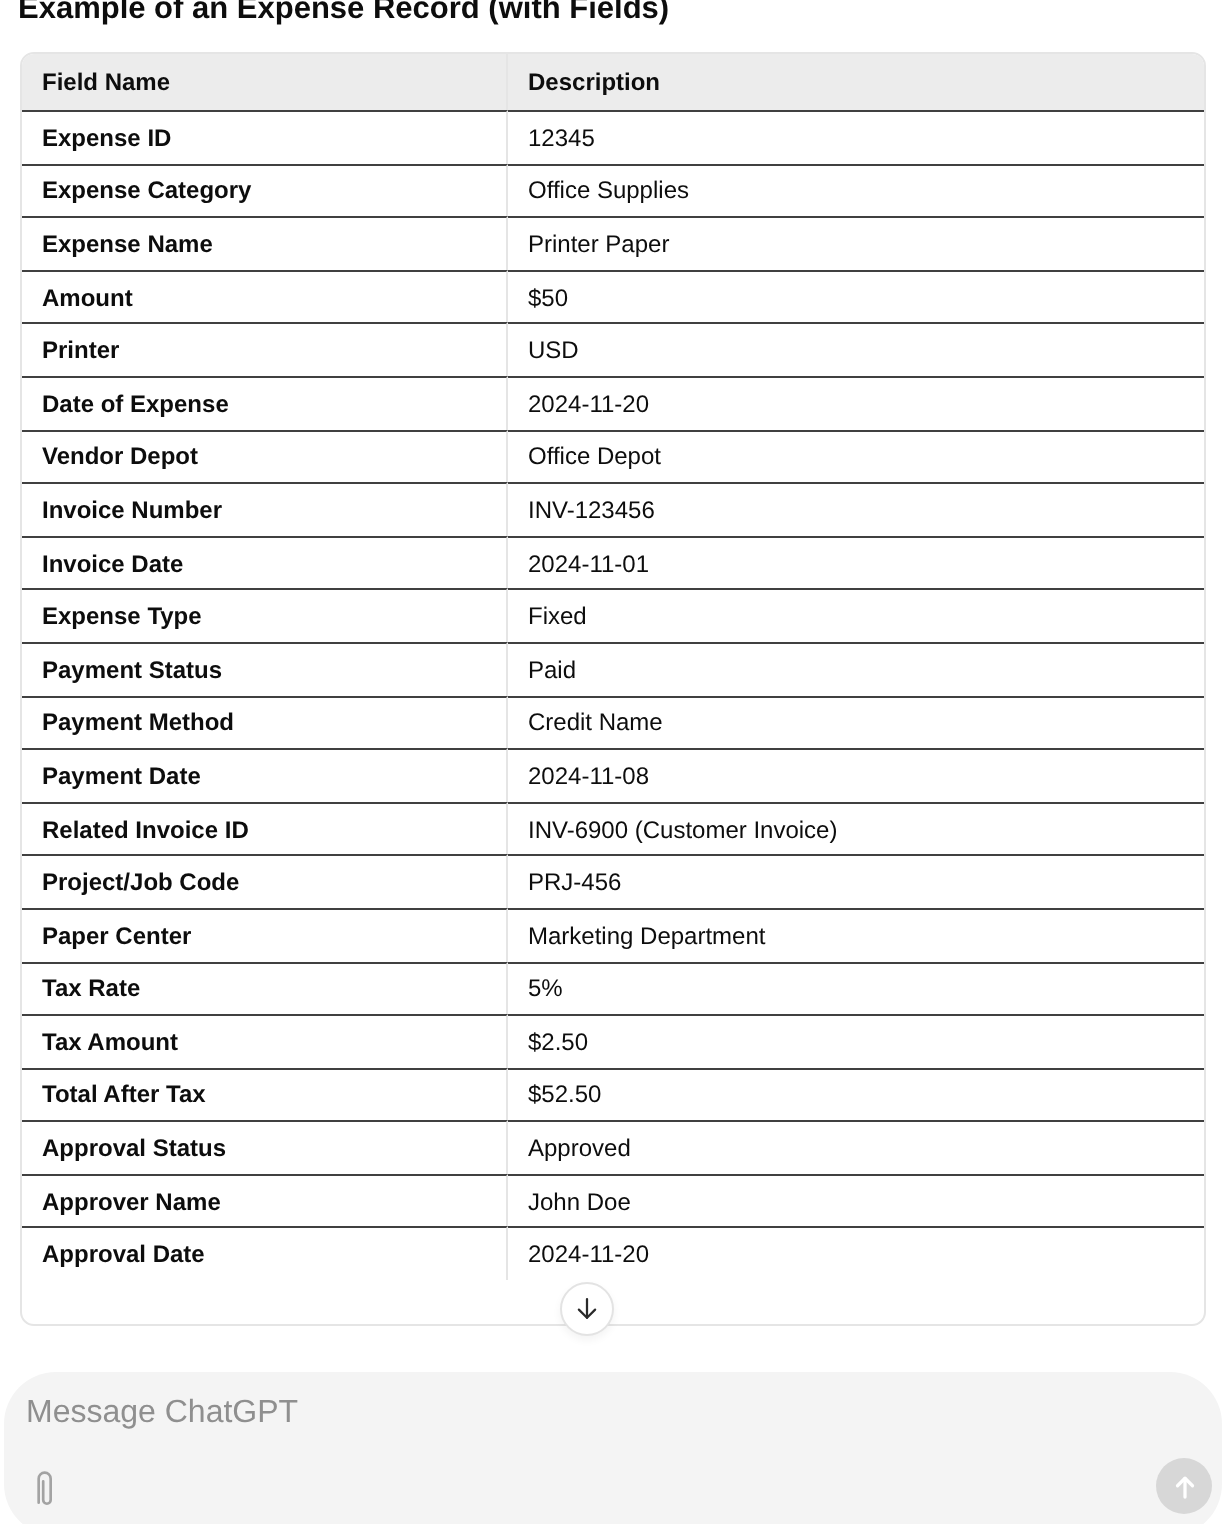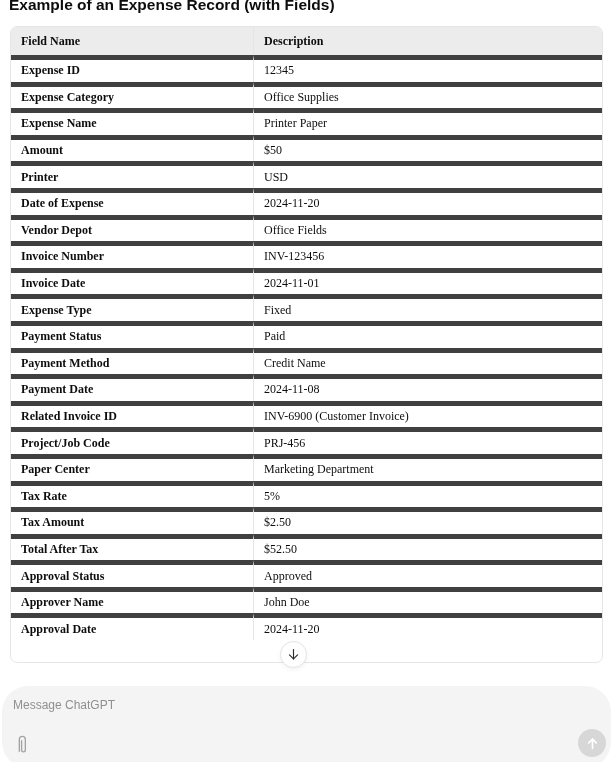--- a/index.html
+++ b/index.html
@@ -31,39 +31,38 @@
     overflow: hidden;
     background: #ffffff;
   }
   table {
     width: 100%;
     border-collapse: separate;
     border-spacing: 0;
     font-size: 12px;
     color: #0d0d0d;
     table-layout: fixed;
-    font-family: Liberation Serif, serif;
   }
   th {
     background: #ececec;
     font-weight: 600;
     text-align: left;
     height: 28px;
     padding: 0 10px;
     font-size: 12px;
     color: #0d0d0d;
   }
   th:first-child, td:first-child {
     width: 243px;
     border-right: 1px solid #e5e5e5;
   }
   td {
     height: 26.6px;
     padding: 0 10px;
-    border-top: 5px solid #404040;
+    border-top: 1px solid #404040;
     background: #ffffff;
     white-space: nowrap;
     overflow: hidden;
   }
   td.cell-field { font-weight: 600; }
   td.cell-desc  { font-weight: 400; }
   .scroll-btn {
     position: absolute;
     left: 280px;
     top: 641px;
@@ -84,21 +83,21 @@
     top: 686px;
     width: 609px;
     height: 82px;
     background: #f4f4f4;
     border-radius: 26px;
   }
   .composer-placeholder {
     position: absolute;
     left: 11px;
     top: 12px;
-    font-size: 12px;
+    font-size: 16px;
     color: #8f8f8f;
     cursor: text;
   }
   .attach-btn {
     position: absolute;
     left: 7px;
     top: 45px;
     width: 26px;
     height: 26px;
     background: transparent;
@@ -162,21 +161,21 @@
     <td class="cell-desc">USD</td>
   </tr>
 
   <tr>
     <td class="cell-field">Date of Expense</td>
     <td class="cell-desc">2024-11-20</td>
   </tr>
 
   <tr>
     <td class="cell-field">Vendor Depot</td>
-    <td class="cell-desc">Office Fields</td>
+    <td class="cell-desc">Office Depot</td>
   </tr>
 
   <tr>
     <td class="cell-field">Invoice Number</td>
     <td class="cell-desc">INV-123456</td>
   </tr>
 
   <tr>
     <td class="cell-field">Invoice Date</td>
     <td class="cell-desc">2024-11-01</td>

